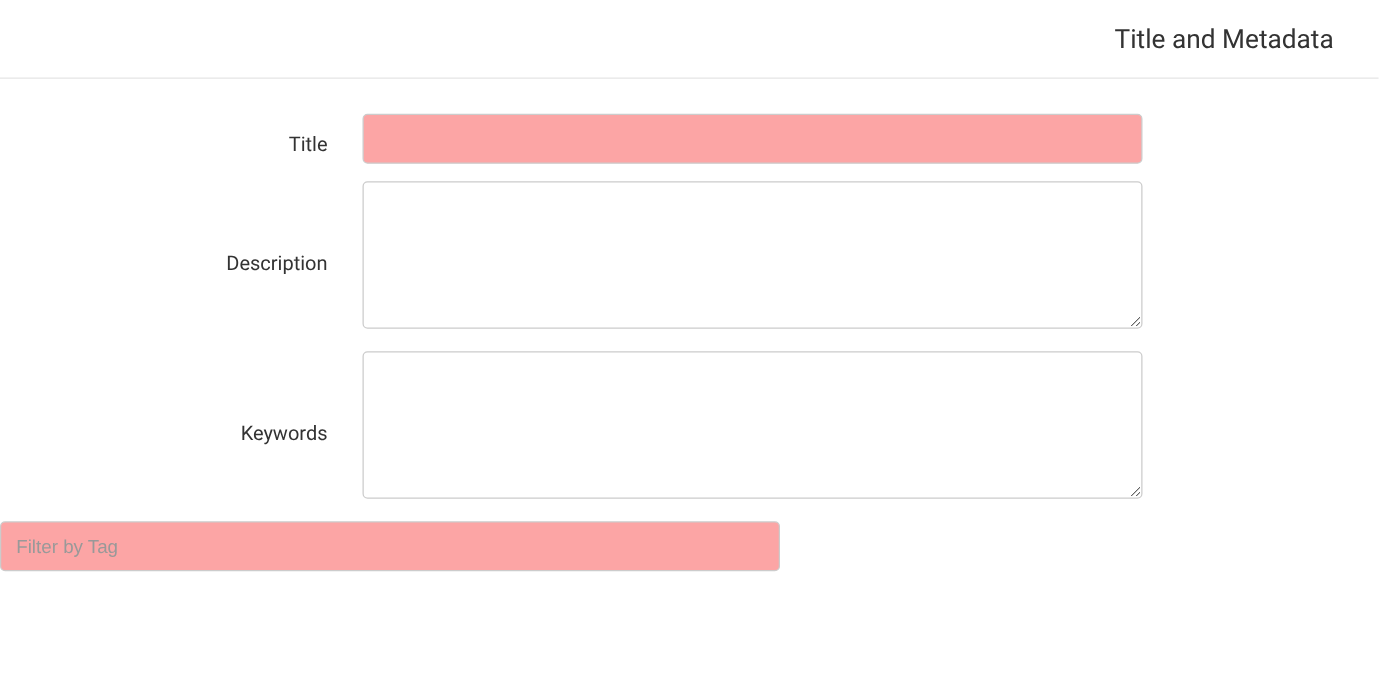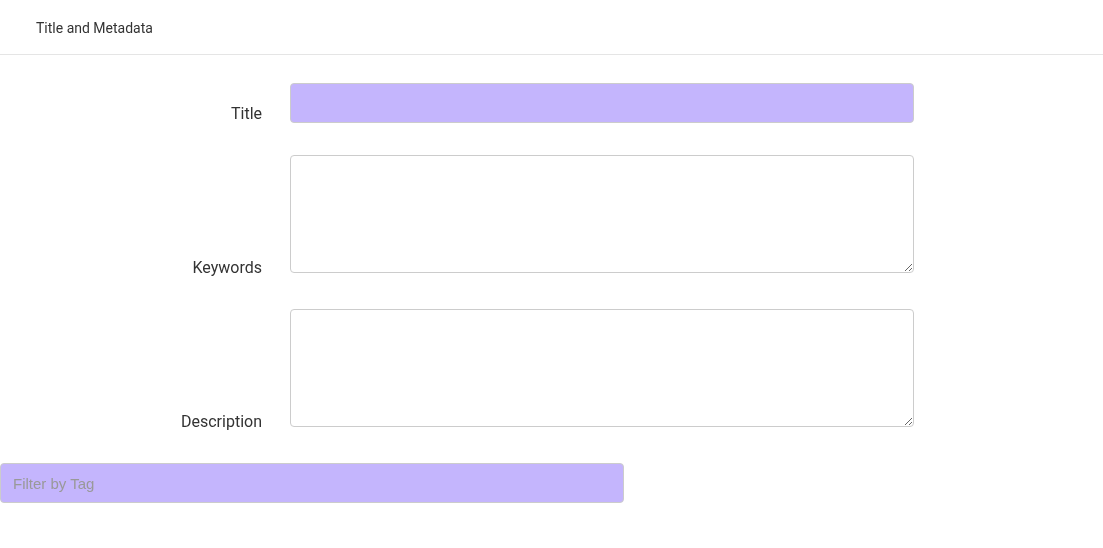--- a/index.html
+++ b/index.html
@@ -12,31 +12,32 @@
       color: #333;
       background: #fff;
       width: 1103px;
       height: 548px;
     }
     .panel-header {
       padding: 20px 36px 18px 36px;
       border-bottom: 1px solid #e5e5e5;
     }
     .panel-title {
-      font-size: 14px;
+      font-size: 21px;
       font-weight: 400;
       color: #333;
+      text-align: right;
     }
     .form-area {
       padding: 28px 0 0 0;
     }
     .form-row {
       display: flex;
-      align-items: flex-end;
-      margin-bottom: 32px;
+      align-items: center;
+      margin-bottom: 14px;
     }
     .form-label {
       width: 290px;
       text-align: right;
       padding-right: 28px;
       padding-top: 8px;
       font-size: 16px;
       color: #333;
       flex-shrink: 0;
     }
@@ -44,21 +45,21 @@
       flex: 0 0 624px;
     }
     input[type="text"].form-input {
       width: 100%;
       height: 40px;
       border: 1px solid #ccc;
       border-radius: 4px;
       padding: 8px 12px;
       font-size: 15px;
       color: #555;
-      background: #c4b5fd;
+      background: #fca5a5;
     }
     textarea.form-textarea {
       width: 100%;
       height: 118px;
       border: 1px solid #ccc;
       border-radius: 4px;
       padding: 8px 12px;
       font-size: 15px;
       color: #555;
       background: #fff;
@@ -80,28 +81,28 @@
 <div class="form-area">
 
   <div class="form-row">
     <label class="form-label">Title</label>
     <div class="form-control-wrap">
       <input type="text" class="form-input" value="" style="">
     </div>
   </div>
 
   <div class="form-row">
-    <label class="form-label">Keywords</label>
+    <label class="form-label">Description</label>
     <div class="form-control-wrap">
       <textarea class="form-textarea" style=""></textarea>
     </div>
   </div>
 
   <div class="form-row">
-    <label class="form-label">Description</label>
+    <label class="form-label">Keywords</label>
     <div class="form-control-wrap">
       <textarea class="form-textarea" style=""></textarea>
     </div>
   </div>
 
   <div class="form-row">
     <div class="form-control-wrap">
       <input type="text" class="form-input" placeholder="Filter by Tag" style="">
     </div>
   </div>

